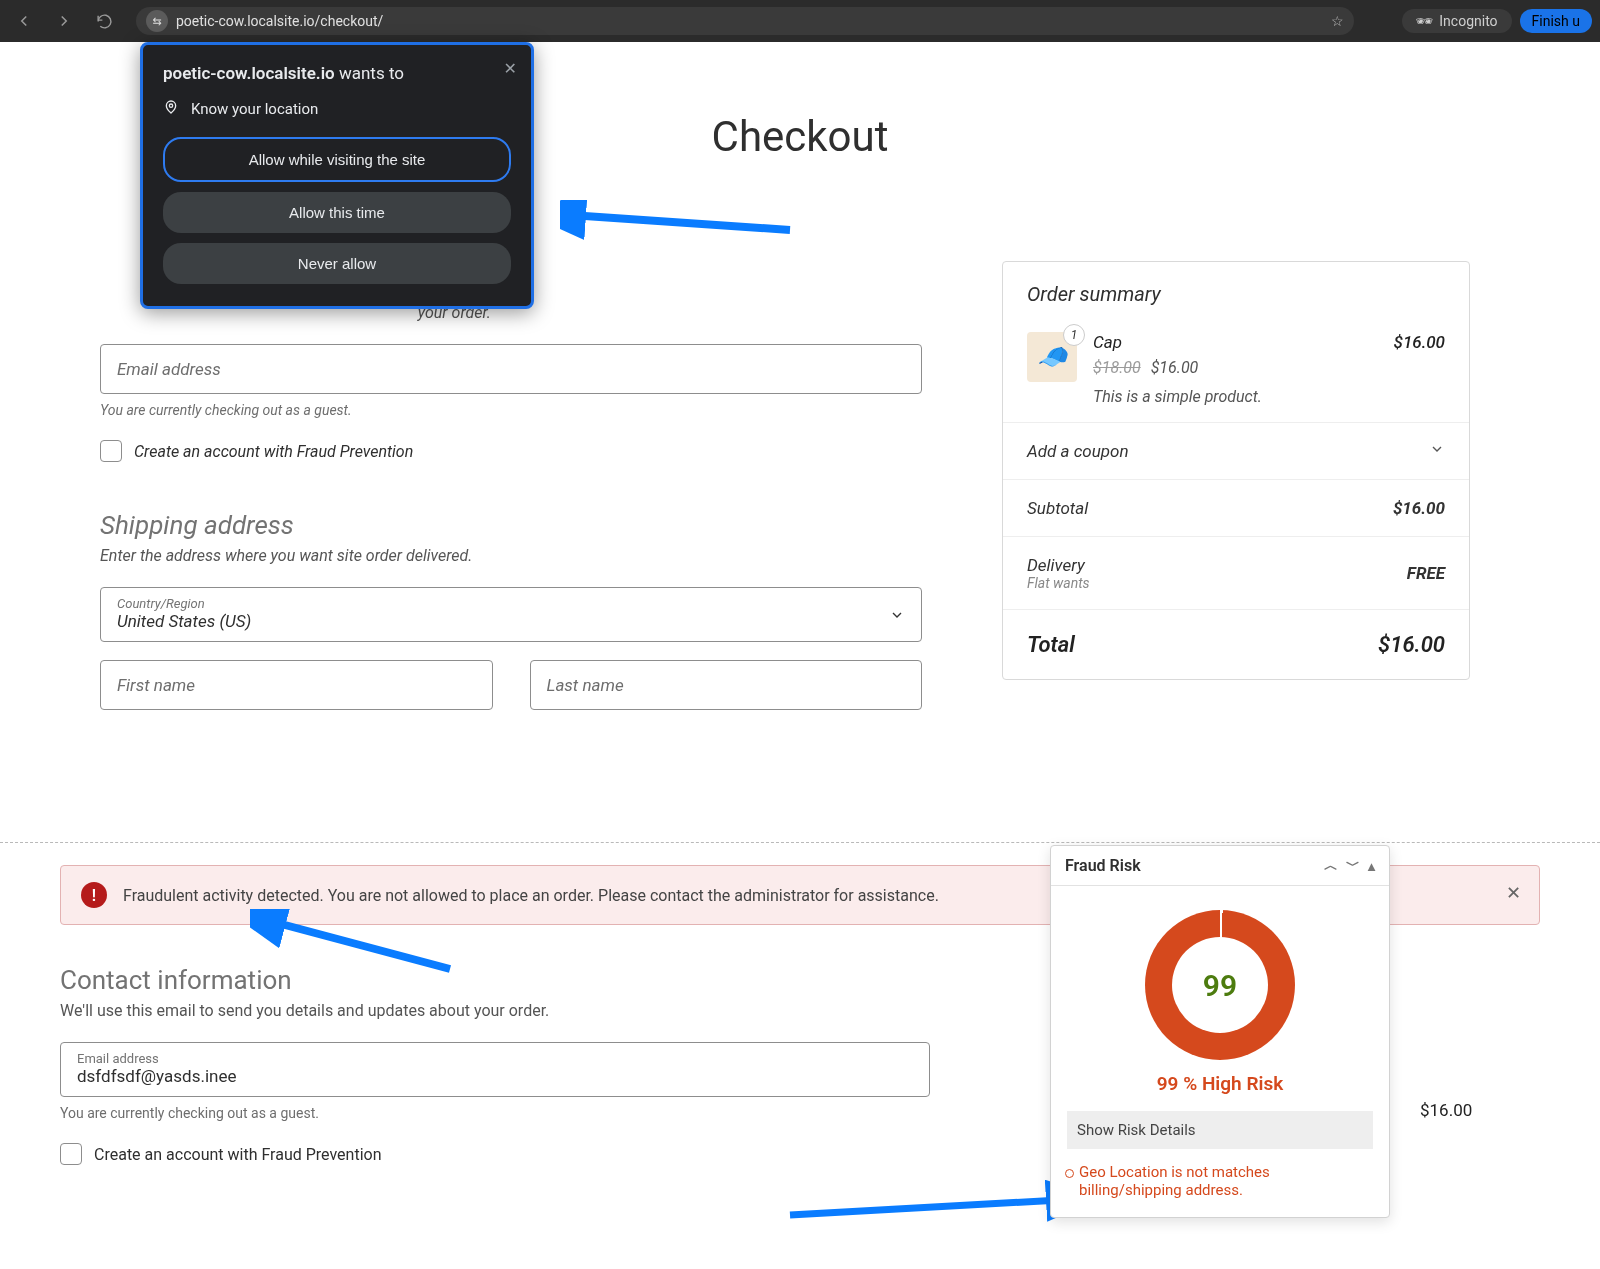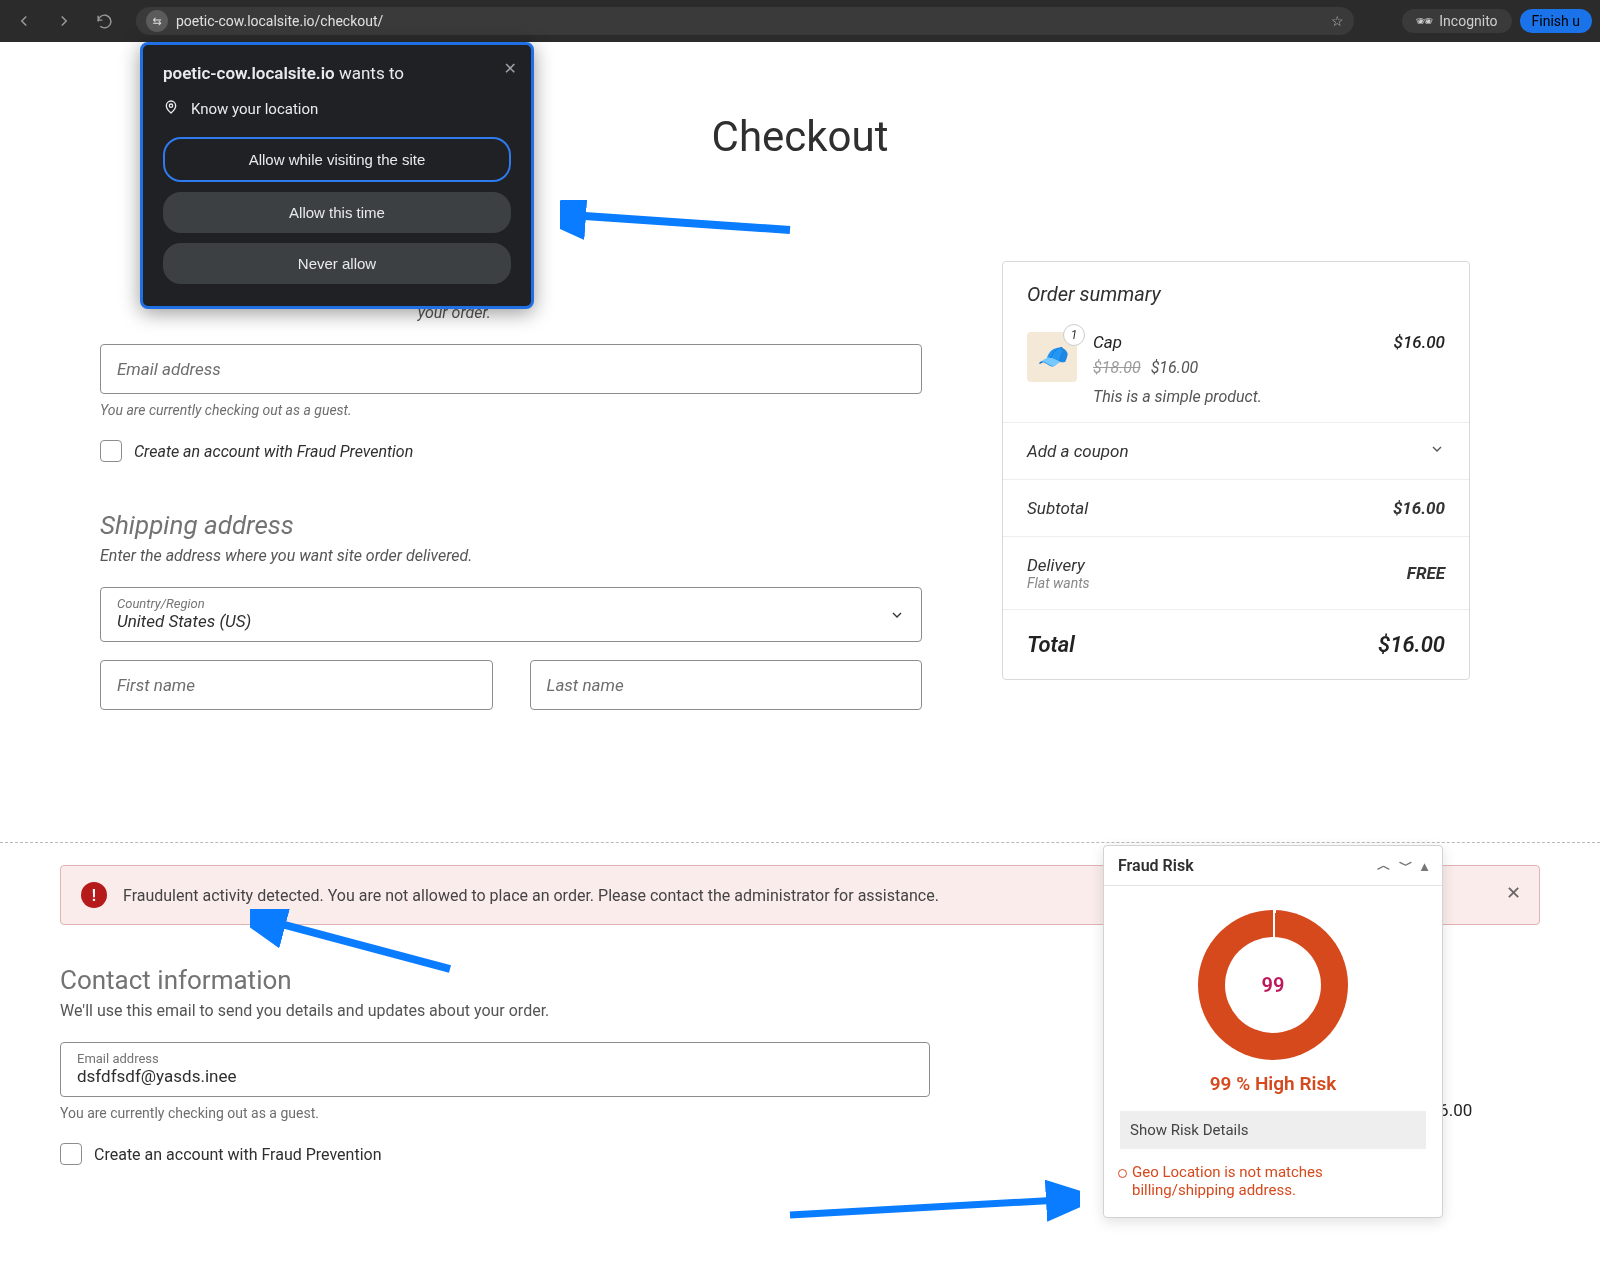--- a/index.html
+++ b/index.html
@@ -143,33 +143,33 @@
   }
   .alert-icon{width:26px;height:26px;border-radius:50%;background:#b51b1b;color:#fff;display:flex;align-items:center;justify-content:center;font-weight:600;flex:none;}
   .alert-x{position:absolute;right:18px;top:16px;color:#666;font-size:18px;cursor:pointer;}
   .arrow2 svg{position:absolute;}
 
   .stage2 .left2{max-width:870px;margin-top:40px;}
   .left2 .field{max-width:870px;}
 
   
   .fraud{
-    position:absolute; top:845px; left:1103px; width:340px;
+    position:absolute; top:845px; left:1050px; width:340px;
     background:#fff; border:1px solid #d2d2d2; border-radius:4px;
     box-shadow:0 4px 14px rgba(0,0,0,.12);
     z-index:50;
   }
   .fraud-h{padding:10px 14px;border-bottom:1px solid #e2e2e2;font-weight:600;font-size:16px;display:flex;align-items:center;}
   .fraud-h .sp{flex:1;}
   .fraud-h .ic{color:#777;margin-left:8px;cursor:pointer;font-size:14px;}
   .gauge{margin:24px auto 10px auto;width:150px;height:150px;border-radius:50%;
     background:conic-gradient(#fff 0 2deg, #d5491d 2deg 360deg);
     display:flex;align-items:center;justify-content:center;position:relative;
   }
-  .gauge-inner{width:96px;height:96px;background:#fff;border-radius:50%;display:flex;align-items:center;justify-content:center;font-size:20px;font-weight:600;color:#be185d;}
+  .gauge-inner{width:96px;height:96px;background:#fff;border-radius:50%;display:flex;align-items:center;justify-content:center;font-size:30px;font-weight:600;color:#4d7c0f;}
   .risk-label{text-align:center;color:#d5491d;font-weight:600;font-size:19px;margin:12px 0 16px 0;}
   .show-details{margin:0 16px;background:#eee;padding:10px;font-size:15px;color:#444;cursor:pointer;}
   .risk-reason{color:#d5491d;font-size:15px;padding:14px 28px 18px 28px;position:relative;}
   .risk-reason::before{content:"";position:absolute;left:14px;top:20px;width:7px;height:7px;border:1px solid #d5491d;border-radius:50%;}
   .arrow3{position:absolute;top:1160px;left:780px;z-index:40;}
 
   .behind-price{position:absolute;top:1100px;left:1420px;font-size:17px;color:#222;}
   .dotted-sep{position:absolute;top:842px;left:0;right:0;border-top:1px dashed #b9b9b9;}
 </style>
 </head>

